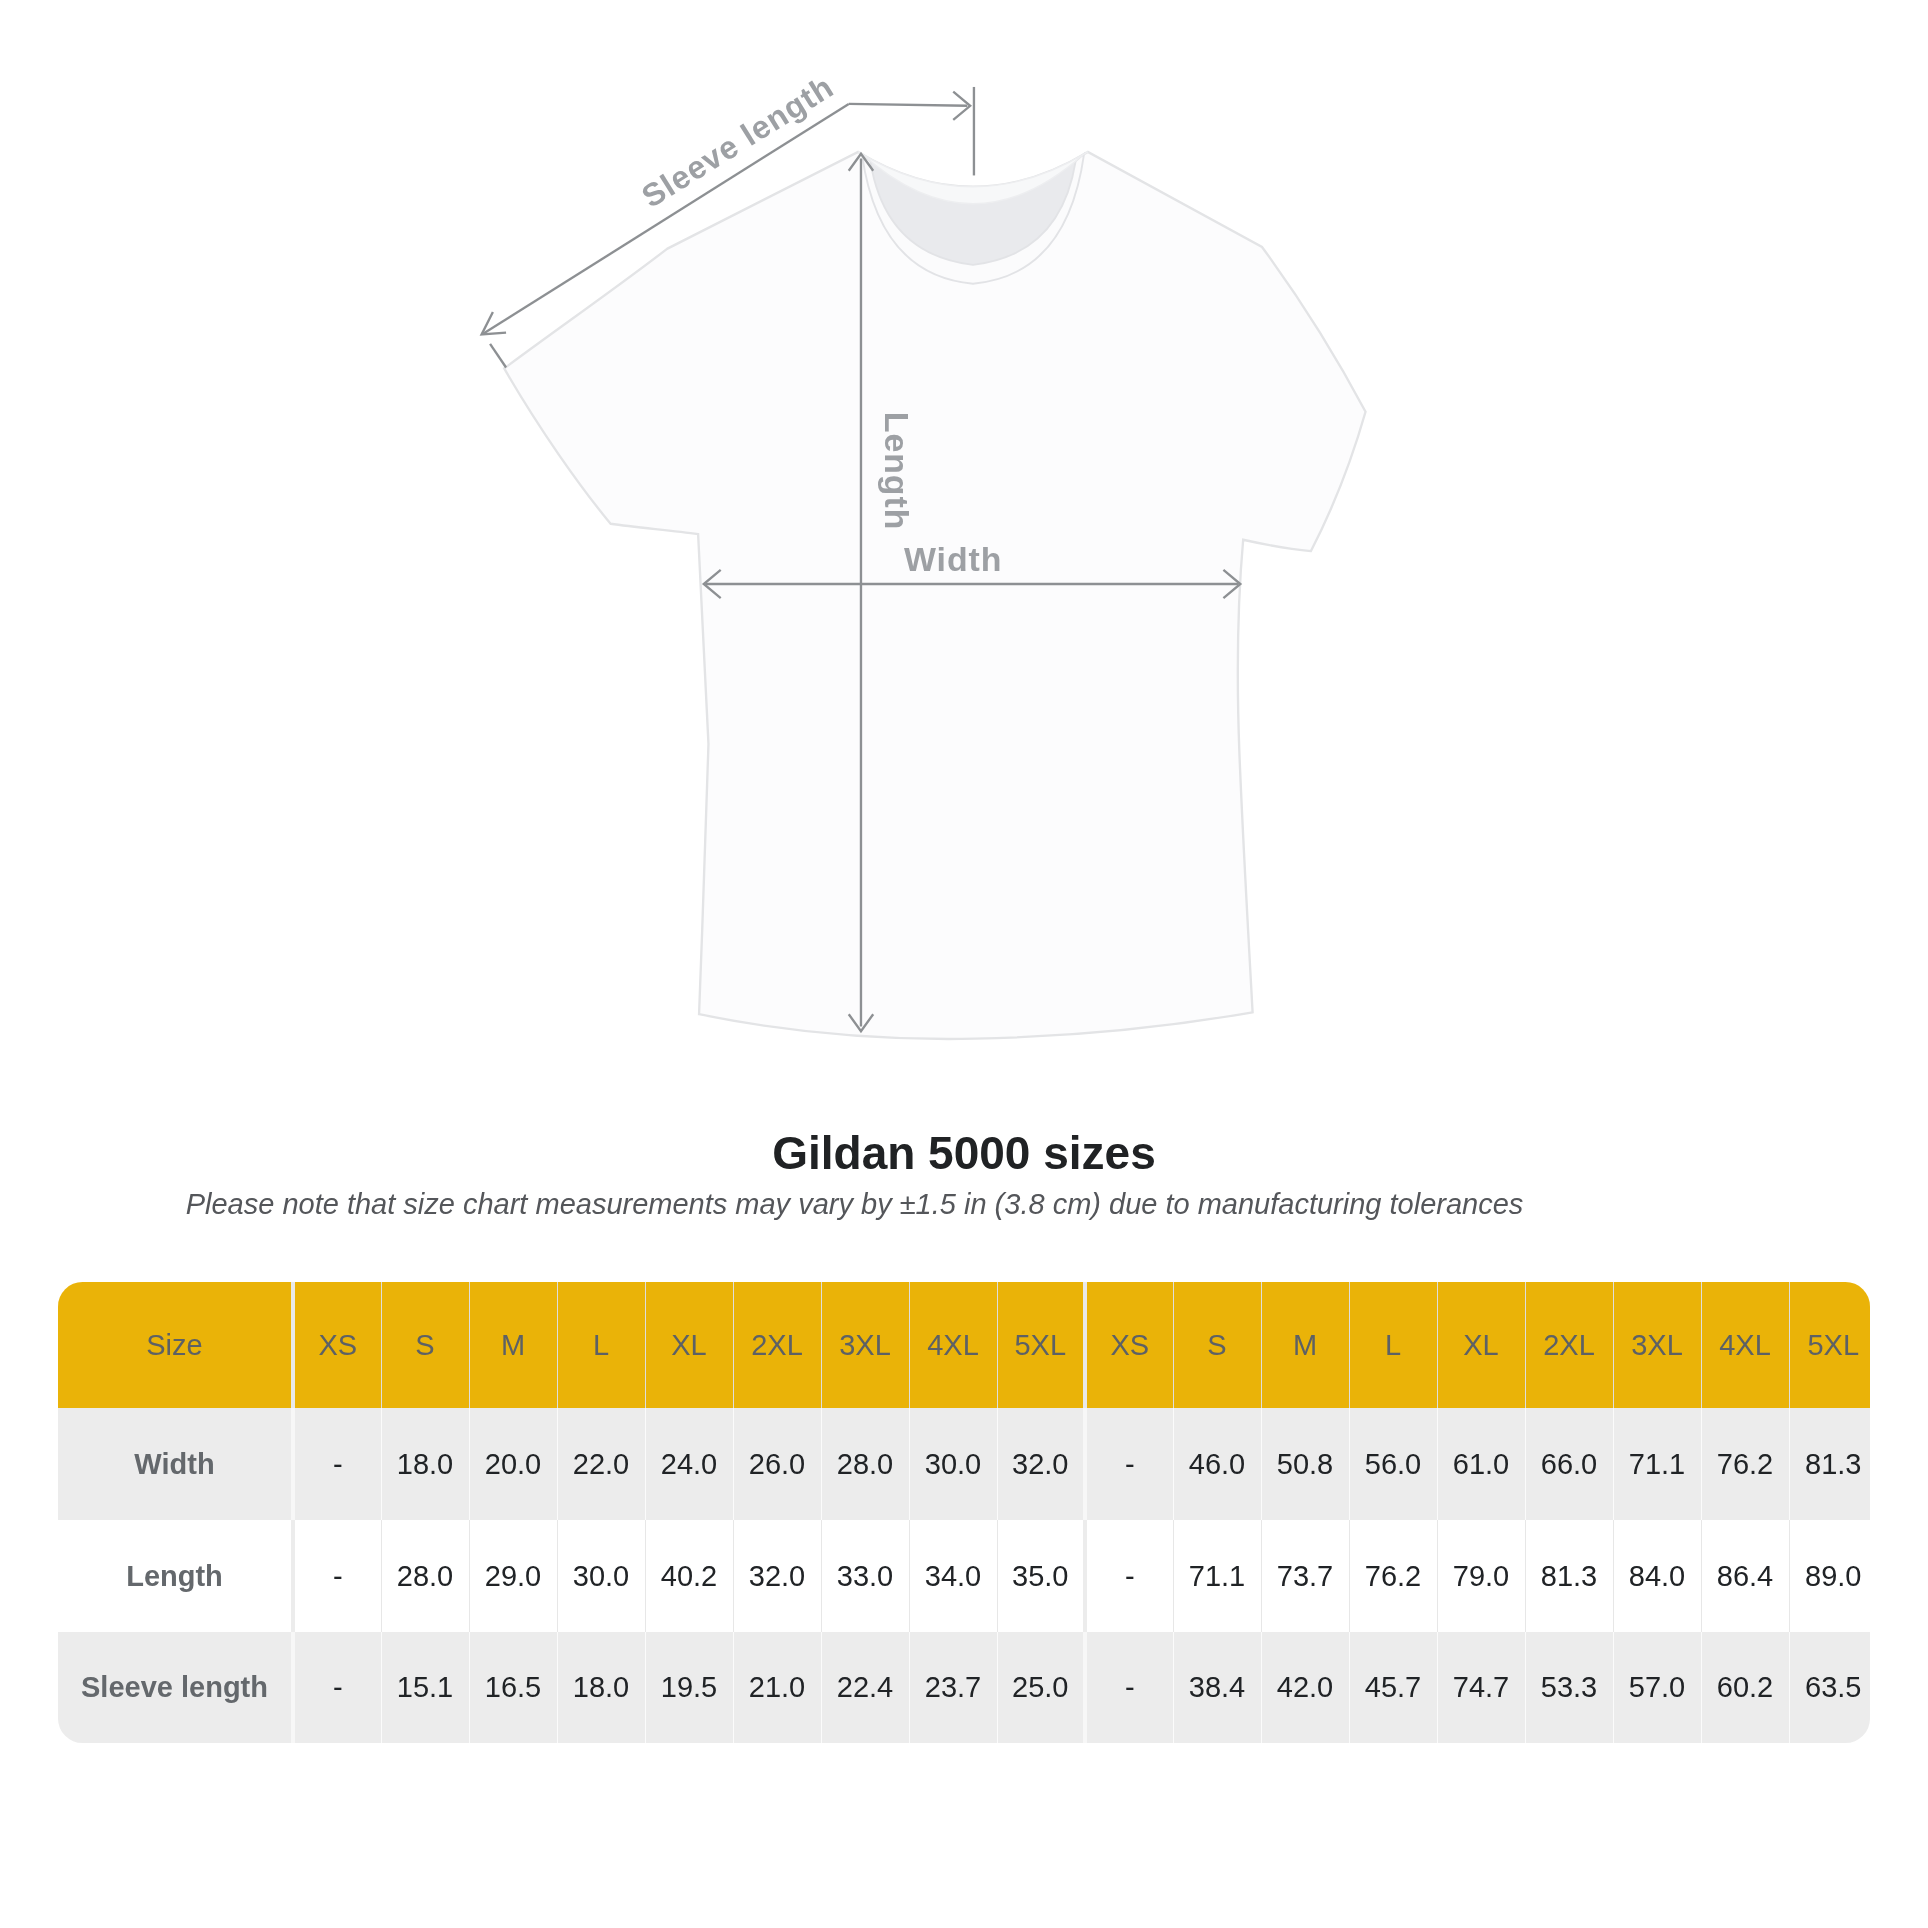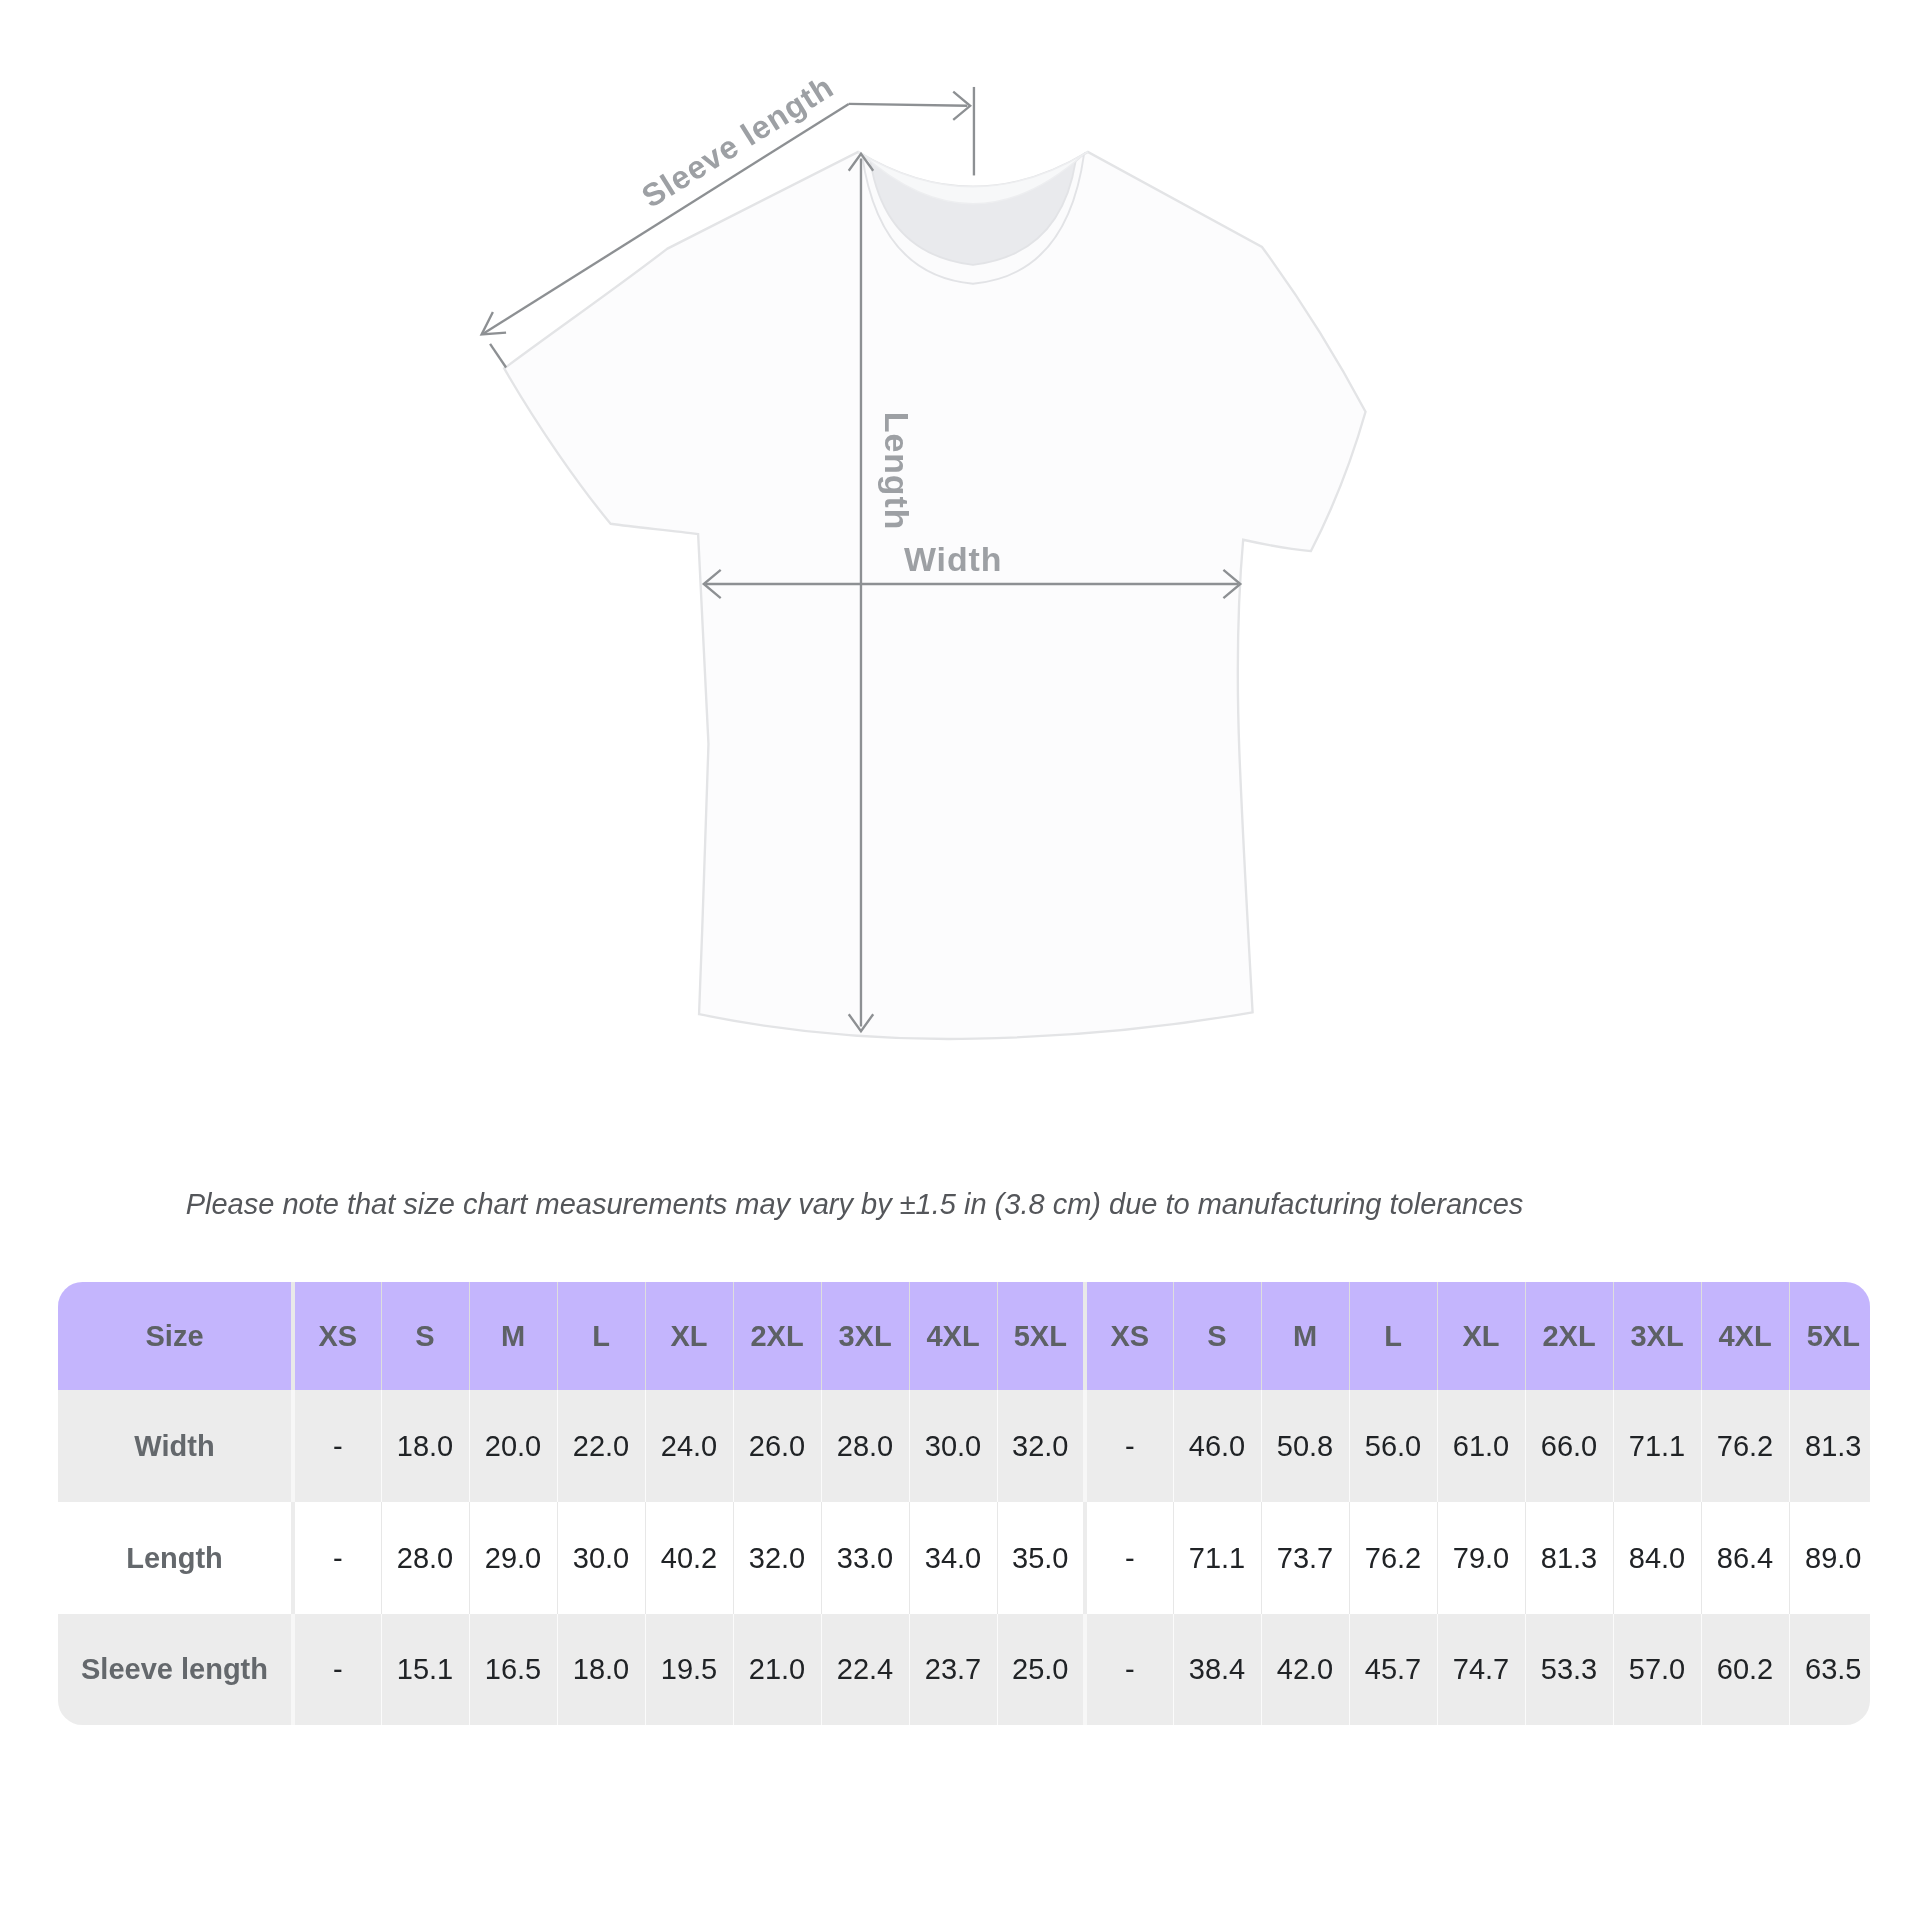--- a/index.html
+++ b/index.html
@@ -25,21 +25,21 @@
   .size-table-wrap{position:absolute;left:58px;top:1282px;width:1812px;border-radius:24.5px;overflow:hidden;}
   table.size-table{border-collapse:collapse;table-layout:fixed;width:1812px;}
   .size-table col.c-label{width:235px;}
   .size-table col.c-size{width:88px;}
   .size-table th,.size-table td{padding:0;text-align:center;vertical-align:middle;}
 
   tr.band-row th{height:121px;background:#ebebeb;}
   .group-title{font-size:36px;font-weight:bold;font-style:italic;color:#55585c;line-height:1.15;}
   .group-sub{font-size:25.4px;font-style:italic;font-weight:normal;color:#56595c;margin-top:4.7px;}
 
-  tr.hdr-row th{height:108px;background:#c4b5fd;font-size:29px;font-weight:bold;color:#5d6165;
+  tr.hdr-row th{height:126px;background:#eab308;font-size:29px;font-weight:normal;color:#5d6165;
     border-left:1.9px solid #dedede;}
   tr.hdr-row th:first-child{border-left:none;}
   tr.hdr-row th.strong{border-left:4.7px solid #e9e9e9;}
 
   tr.r-gray td,tr.r-gray th{height:112px;background:#ececec;}
   tr.r-white td,tr.r-white th{height:112px;background:#ffffff;}
   tr.r-gray.last td,tr.r-gray.last th{height:111px;}
 
   tr.data-row th.row-label{font-size:29px;font-weight:bold;color:#64686c;}
   tr.data-row td{font-size:29px;font-weight:normal;color:#202326;}
@@ -89,20 +89,21 @@
 
     <path class="mline" d="M 749 620 L 1315 620"></path>
     <path class="mline" d="M 765 605 L 747 620 L 765 635"></path>
     <path class="mline" d="M 1299 605 L 1317 620 L 1299 635"></path>
 
     <text class="mlabel" transform="translate(783 150) rotate(-32)" font-size="34" text-anchor="middle" dominant-baseline="central">Sleeve length</text>
     <text class="mlabel" transform="translate(952 500) rotate(90)" font-size="36" text-anchor="middle" dominant-baseline="central">Length</text>
     <text class="mlabel" x="1012" y="606" font-size="36" text-anchor="middle">Width</text>
   </svg>
 
+  <div class="page-title">Gildan 5000 sizes</div>
   <div class="page-subtitle">Please note that size chart measurements may vary by ±1.5 in (3.8 cm) due to manufacturing tolerances</div>
 
   <div class="size-table-wrap">
     <table class="size-table">
       <colgroup>
         <col class="c-label">
         <col class="c-size">
           <col class="c-size">
           <col class="c-size">
           <col class="c-size">

